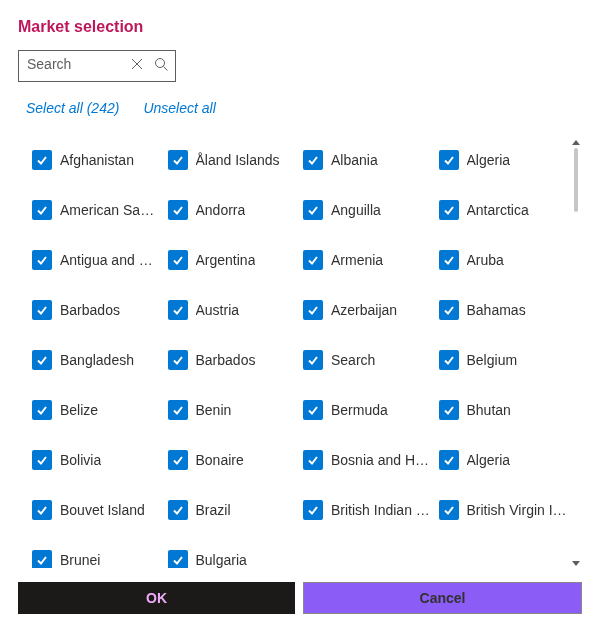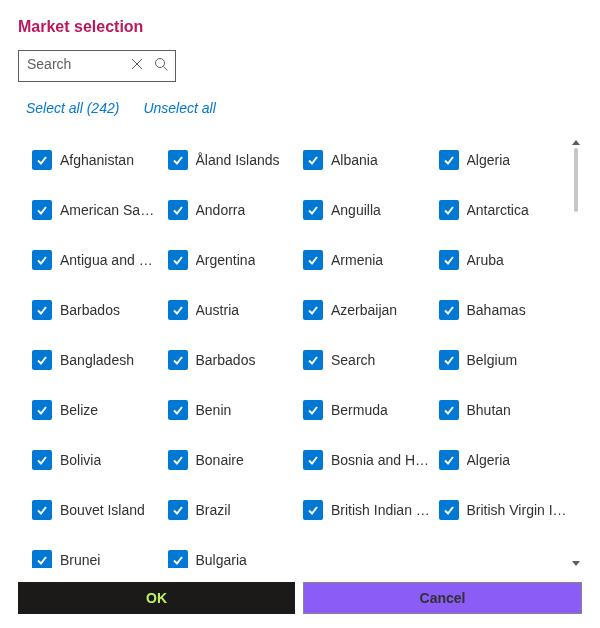--- a/index.html
+++ b/index.html
@@ -176,21 +176,21 @@
       height: 32px;
       font-size: 14px;
       font-weight: 600;
       cursor: pointer;
       border: none;
       outline: none;
       font-family: inherit;
     }
     .btn-primary {
       background: #1b1a19;
-      color: #bef264;
+      color: #f0abfc;
     }
     .btn-secondary {
       background: #8b5cf6;
       color: #323130;
       border: 1px solid #8a8886;
     }
   </style>
 </head>
 <body>
 

